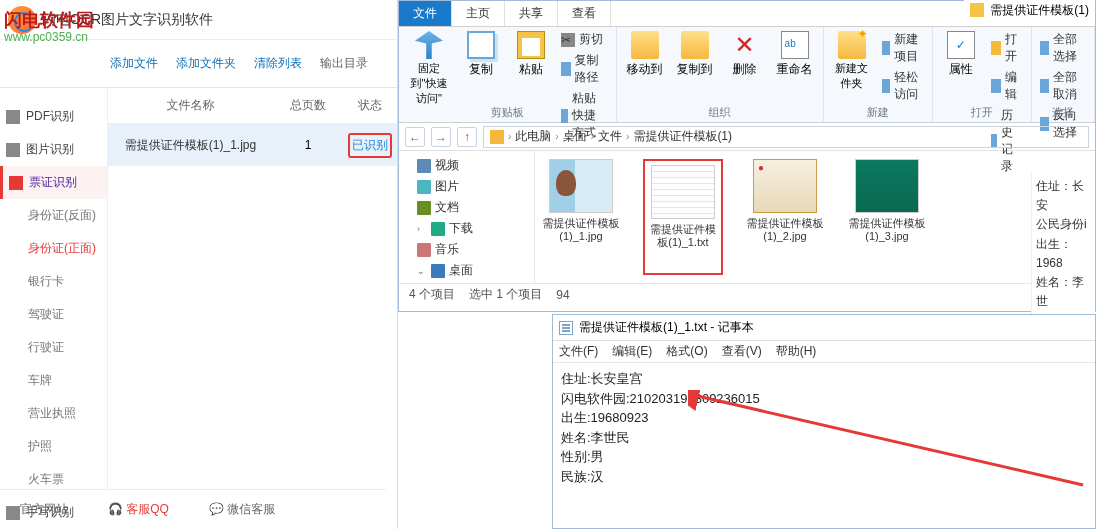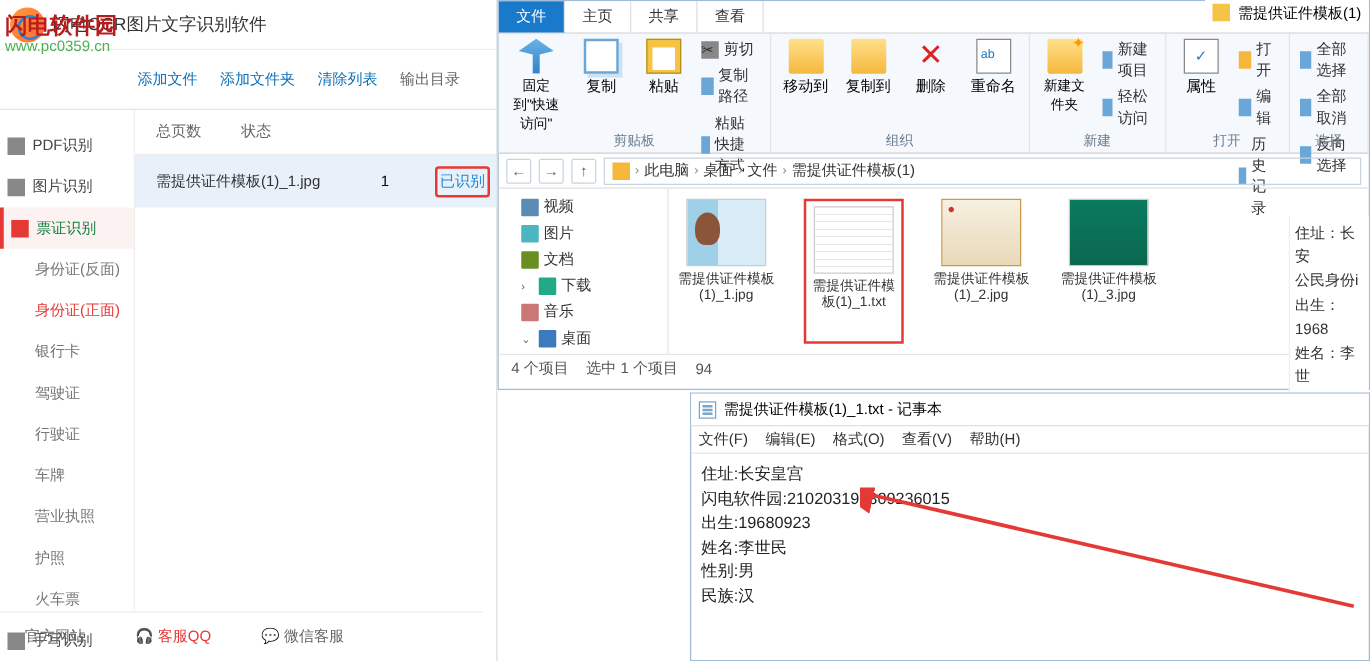--- a/index.html
+++ b/index.html
@@ -14,21 +14,21 @@
 .watermark { position: absolute; left: 4px; top: 8px; color: #b91c1c; font-size: 18px; font-weight: bold; z-index: 5; pointer-events: none; }
 .watermark2 { position: absolute; left: 4px; top: 30px; color: #4caf50; font-size: 12px; z-index: 5; pointer-events: none; }
 
 .ocr-toolbar { height: 48px; display: flex; align-items: center; border-bottom: 1px solid #e5e5e5; padding-left: 110px; gap: 18px; }
 .ocr-tbtn { color: #0b6fb8; cursor: pointer; }
 .ocr-tbtn.gray { color: #666; }
 
 .ocr-body { display: flex; height: calc(100% - 128px); }
 .ocr-side { width: 108px; border-right: 1px solid #eee; padding-top: 12px; }
 .ocr-side-item { display: flex; align-items: center; gap: 6px; padding: 8px 6px; color: #444; cursor: pointer; }
-.ocr-side-item.active { color: #15803d; border-left: 3px solid #e53935; background: #fdf2f2; }
+.ocr-side-item.active { color: #4c1d95; border-left: 3px solid #e53935; background: #fdf2f2; }
 .ocr-side-item.sub { padding-left: 28px; font-size: 12px; color: #777; }
 .ocr-side-item.sub.sel { color: #e53935; }
 .side-ico { width: 14px; height: 14px; background: #888; display: inline-block; }
 .side-ico.red { background: #e53935; }
 
 .ocr-main { flex: 1; }
 .ocr-cols { display: flex; height: 36px; align-items: center; border-bottom: 1px solid #eee; color: #666; }
 .ocr-col-name { flex: 1; text-align: center; }
 .ocr-col-pages { width: 70px; text-align: center; }
 .ocr-col-status { width: 54px; text-align: center; }
@@ -160,20 +160,21 @@
       <div class="ocr-side-item sub">护照</div>
       <div class="ocr-side-item sub">火车票</div>
       <div class="ocr-side-item">
           <span class="side-ico"></span>
           <span>手写识别</span>
         </div>
 
     </div>
     <div class="ocr-main">
       <div class="ocr-cols">
+        <div class="ocr-col-name">文件名称</div>
         <div class="ocr-col-pages">总页数</div>
         <div class="ocr-col-status">状态</div>
       </div>
       <div class="ocr-row">
         <div class="ocr-cell-name">需提供证件模板(1)_1.jpg</div>
         <div class="ocr-cell-pages">1</div>
         <div class="ocr-status-badge">已识别</div>
       </div>
     </div>
   </div>

